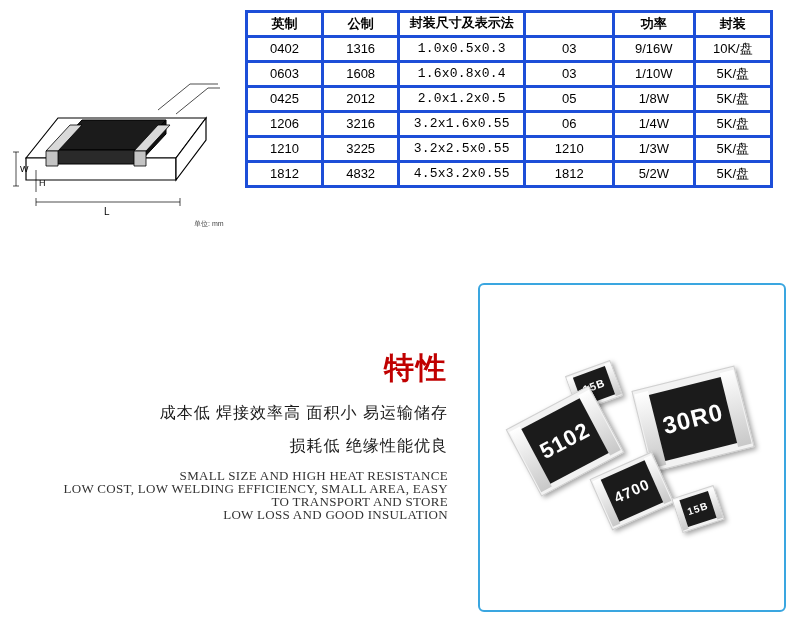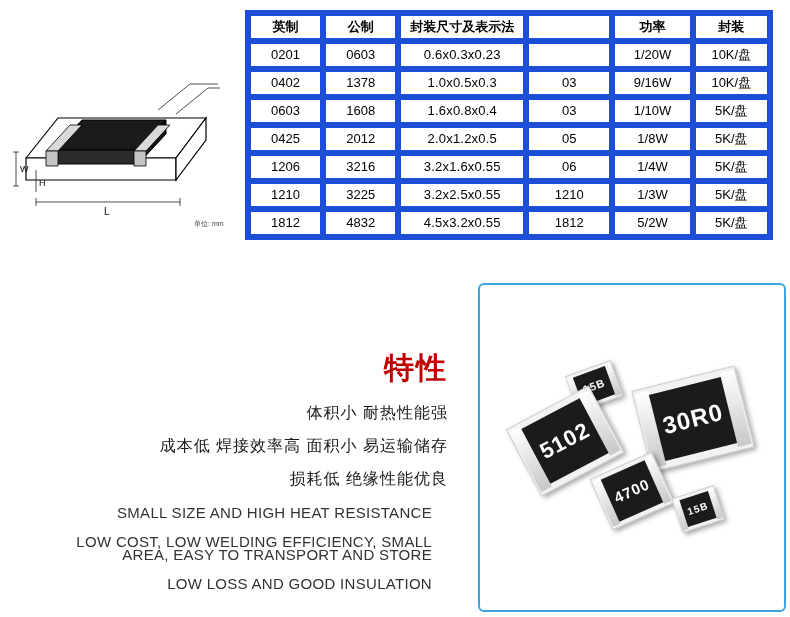--- a/index.html
+++ b/index.html
@@ -22,36 +22,36 @@
     top: 10px;
     width: 528px;
   }
   table.spec {
     border-collapse: collapse;
     width: 100%;
     font-size: 13px;
     color: #000;
   }
   table.spec th, table.spec td {
-    border: 6px solid #1d4ed8;
+    border: 3px solid #1d4ed8;
     height: 22px;
     line-height: 22px;
     padding: 0 3px;
     text-align: center;
     font-weight: normal;
     white-space: nowrap;
   }
   table.spec thead th {
     font-weight: bold;
     font-size: 13px;
   }
   
   .col-imp  { width: 72px; }
   .col-met  { width: 72px; }
-  .col-size { width: 119px; }
+  .col-size { width: 119px; font-family: Liberation Mono, monospace; }
   .col-code { width: 86px; }
   .col-pow  { width: 76px; }
   .col-pack { width: 72px; }
 
   td.size-cell { text-align: center; letter-spacing: 0.2px; }
   td.left-pad { text-align: left; padding-left: 6px; }
 
   
   #drawing {
     position: absolute;
@@ -76,25 +76,26 @@
     margin: 0 0 14px 0;
     letter-spacing: 2px;
   }
   #features .feat-line {
     font-size: 16px;
     color: #1a1a1a;
     margin: 0 0 12px 0;
     letter-spacing: 1px;
   }
   #features .feat-en {
-    font-size: 15px;
+    font-size: 13px;
     color: #333;
-    margin: 16px;
+    margin: 0;
     line-height: 13px;
     letter-spacing: 0.3px;
+    font-family: Liberation Serif, serif;
   }
 
   
   #photo-panel {
     position: absolute;
     left: 478px;
     top: 283px;
     width: 304px;
     height: 325px;
     border: 2px solid #3aa6e0;
@@ -222,30 +223,22 @@
         <th class="col-imp">英制</th>
         <th class="col-met">公制</th>
         <th class="col-size" colspan="1">封装尺寸及表示法</th>
         <th class="col-code"></th>
         <th class="col-pow">功率</th>
         <th class="col-pack">封装</th>
       </tr>
     </thead>
     <tbody id="spec-body">
         <tr>
-          <td class="col-imp">0201</td>
-          <td class="col-met">0603</td>
-          <td class="col-size size-cell">0.6x0.3x0.23</td>
-          <td class="col-code"></td>
-          <td class="col-pow left-pad">1/20W</td>
-          <td class="col-pack">10K/盘</td>
-        </tr>
-        <tr>
           <td class="col-imp">0402</td>
-          <td class="col-met">1378</td>
+          <td class="col-met">1316</td>
           <td class="col-size size-cell">1.0x0.5x0.3</td>
           <td class="col-code">03</td>
           <td class="col-pow left-pad">9/16W</td>
           <td class="col-pack">10K/盘</td>
         </tr>
         <tr>
           <td class="col-imp">0603</td>
           <td class="col-met">1608</td>
           <td class="col-size size-cell">1.6x0.8x0.4</td>
           <td class="col-code">03</td>
@@ -283,21 +276,20 @@
           <td class="col-code">1812</td>
           <td class="col-pow left-pad">5/2W</td>
           <td class="col-pack">5K/盘</td>
         </tr>
       </tbody>
   </table>
 </div>
 
 <div id="features">
   <div class="feat-title">特性</div>
-  <div class="feat-line">体积小 耐热性能强</div>
   <div class="feat-line">成本低 焊接效率高 面积小 易运输储存</div>
   <div class="feat-line">损耗低 绝缘性能优良</div>
   <div class="feat-en">SMALL SIZE AND HIGH HEAT RESISTANCE</div>
   <div class="feat-en">LOW COST, LOW WELDING EFFICIENCY, SMALL AREA, EASY TO TRANSPORT AND STORE</div>
   <div class="feat-en">LOW LOSS AND GOOD INSULATION</div>
 </div>
 
 <div id="photo-panel">
   <div class="chip" id="chip-15b">
     <div class="end l"></div>

